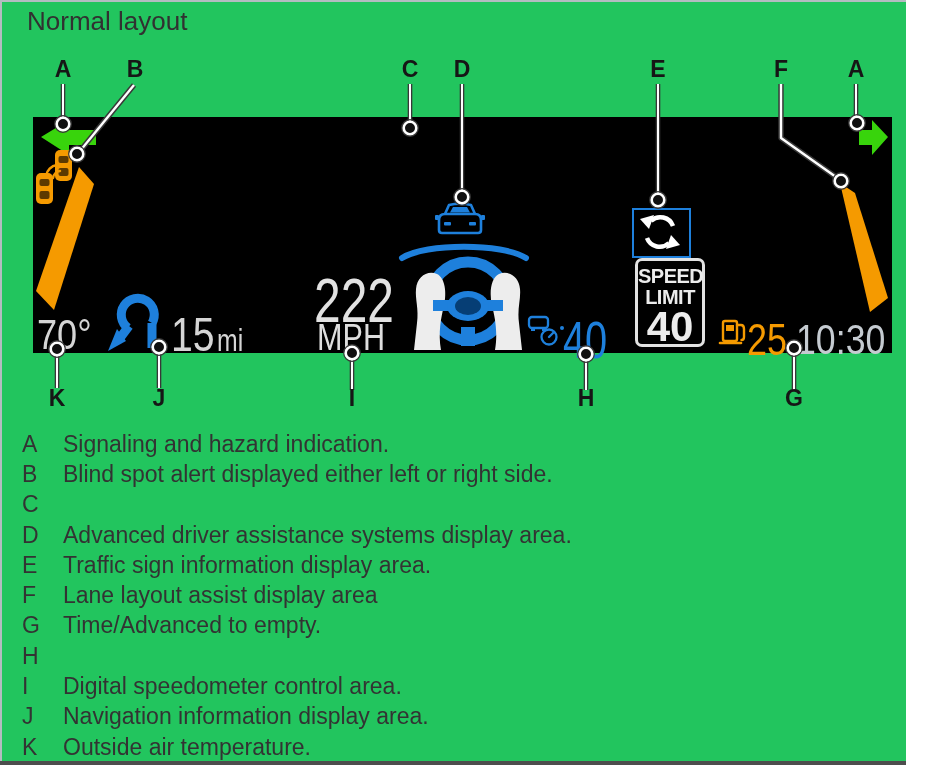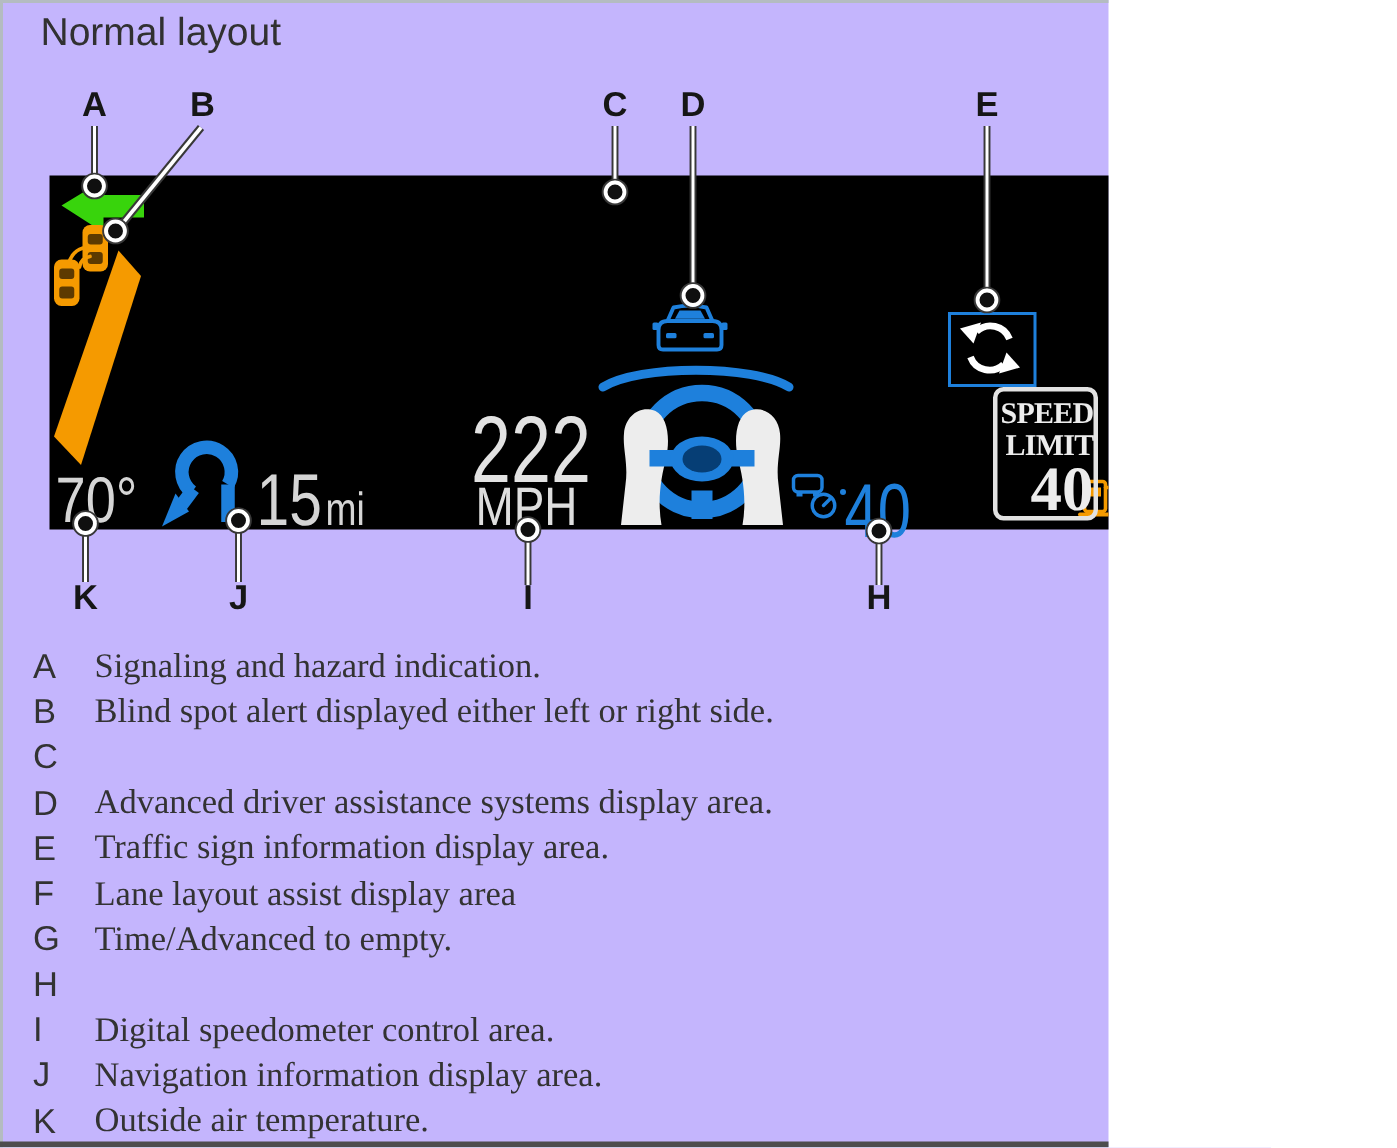--- a/index.html
+++ b/index.html
@@ -1,16 +1,16 @@
 <!DOCTYPE html>
 <html><head>
 <meta charset="utf-8">
 <style>
   html,body{margin:0;padding:0;background:#fff;}
-  .page{position:relative;width:739px;height:765px;background:#c4b5fd;
+  .page{position:relative;width:906px;height:765px;background:#22c55e;
         font-family:"Liberation Sans",sans-serif;overflow:hidden;}
   .edge-top{position:absolute;left:0;top:0;width:931px;height:2px;background:#b4bcc1;}
   .edge-left{position:absolute;left:0;top:0;width:2px;height:765px;background:#b4bcc1;}
   .edge-bottom{position:absolute;left:0;top:761px;width:931px;height:4px;background:#4d4d4d;}
   .title{position:absolute;left:27px;top:6px;font-size:26px;color:#313131;}
 
   .panel{position:absolute;left:33px;top:117px;width:859px;height:236px;background:#000;}
   .panel-svg{position:absolute;left:0;top:0;}
 
   .ptext{position:absolute;line-height:1;color:#d5d5d5;white-space:nowrap;
@@ -19,35 +19,35 @@
   .t-nav{left:138px;top:193px;font-size:49px;transform:scaleX(.8);}
   .t-nav .unit{font-size:31px;margin-left:3px;}
   .t-speed{left:281px;top:152px;font-size:63px;color:#e2e2e2;transform:scaleX(.76);}
   .t-mph{left:284px;top:203px;font-size:36px;color:#dedede;transform:scaleX(.85);}
   .t-cruise{left:530px;top:198px;font-size:51px;color:#1e80dc;transform:scaleX(.78);}
   .t-dte{left:714px;top:200px;font-size:45px;color:#f59a00;transform:scaleX(.8);}
   .t-clock{left:763px;top:202px;font-size:42px;color:#c5cbd1;transform:scaleX(.85);}
 
   .sign-rab{position:absolute;left:599px;top:91px;width:59px;height:50px;
             border:2.5px solid #1e80dc;box-sizing:border-box;}
-  .sign-sl{position:absolute;left:629px;top:141px;width:70px;height:89px;
+  .sign-sl{position:absolute;left:602px;top:141px;width:70px;height:89px;
            border:3px solid #e2e2e2;border-radius:7px;box-sizing:border-box;
-           text-align:right;color:#ececec;padding-top:5px;font-family:Liberation Serif, serif;}
+           text-align:center;color:#ececec;padding-top:5px;}
   .sign-sl .sl-line{font-size:20px;line-height:20.5px;font-weight:bold;letter-spacing:-.5px;}
   .sign-sl .sl-val{font-size:42px;line-height:38px;font-weight:bold;margin-top:1px;}
 
   .pins{position:absolute;left:0;top:0;pointer-events:none;}
   .co{position:absolute;font-weight:bold;font-size:23px;color:#161616;
       transform:translateX(-50%);line-height:1.1;}
   .co-top{top:57px;} .co-bot{top:386px;}
 
   .legend{position:absolute;left:0;top:429px;width:931px;}
   .lrow{height:30.3px;display:flex;align-items:center;font-size:23px;color:#333;}
   .ll{flex:none;width:41px;padding-left:22px;}
-  .lt{white-space:nowrap;font-family:Liberation Serif, serif;}
+  .lt{white-space:nowrap;}
 </style>
 </head>
 <body>
 
 <div class="page">
   <div class="edge-top"></div>
   <div class="edge-left"></div>
 
   <div class="title">Normal layout</div>
 

